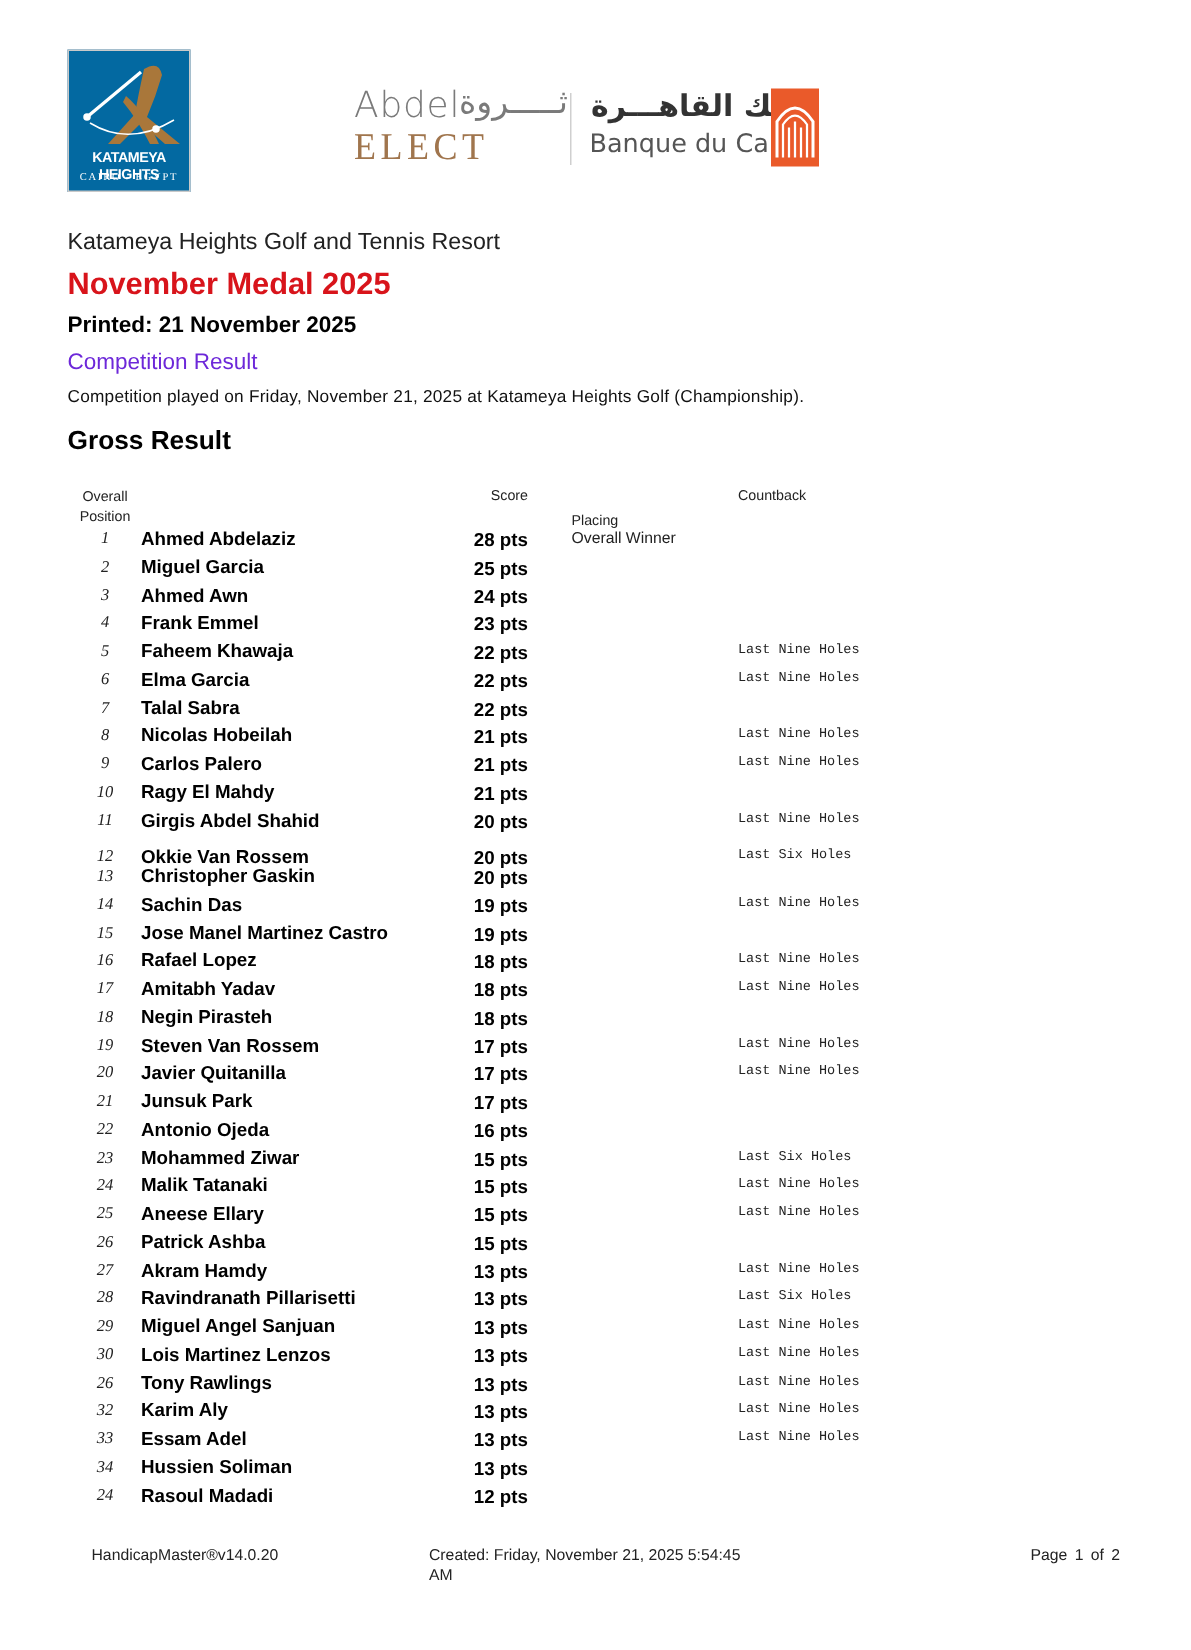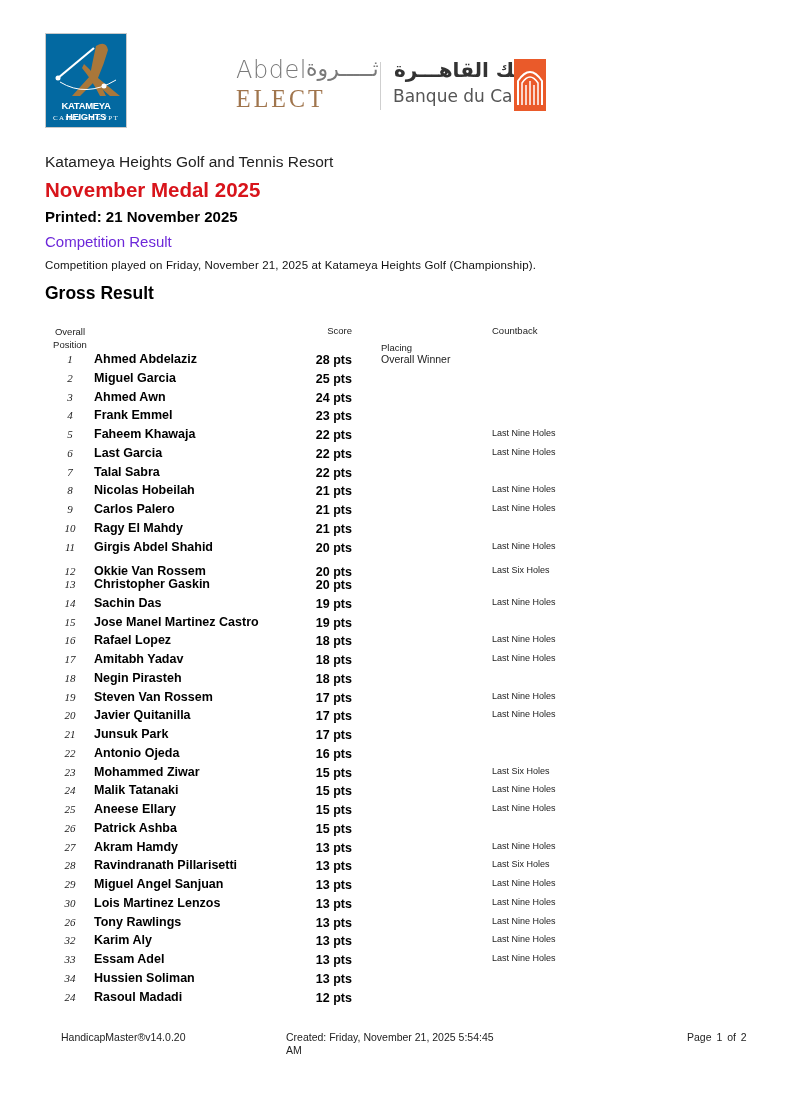--- a/index.html
+++ b/index.html
@@ -35,21 +35,21 @@
     .th-score { left: 290px; top: 325px; width: 62px; text-align: right; }
     .th-placing { left: 381px; top: 309px; margin-top: 33px; }
     .th-countback { left: 492px; top: 325px; }
 
     .rows { position: absolute; left: 0; top: 351px; width: 794px; }
     .row { position: absolute; left: 0; width: 794px; height: 18px; }
     .c-pos { position: absolute; left: 50px; width: 40px; text-align: center; font-family: "Liberation Serif", serif; font-style: italic; font-size: 11px; top: 2px; color: #222; }
     .c-name { position: absolute; left: 94px; font-size: 12.5px; font-weight: bold; top: 1px; white-space: nowrap; }
     .c-score { position: absolute; left: 280px; width: 72px; text-align: right; font-size: 12.5px; font-weight: bold; top: 2px; }
     .c-placing { position: absolute; left: 381px; font-size: 10.5px; top: 2px; color: #222; }
-    .c-cb { position: absolute; left: 492px; font-family: Liberation Sans, sans-serif; font-size: 9px; top: 2px; color: #222; }
+    .c-cb { position: absolute; left: 492px; font-family: Liberation Mono, monospace; font-size: 9px; top: 2px; color: #222; }
 
     .footer { position: absolute; top: 1031px; font-size: 10.5px; color: #222; }
     .f-left { left: 49px; padding-left: 12px; }
     .f-mid { left: 286px; width: 220px; line-height: 13px; }
     .f-right { left: 687px; word-spacing: 2px; }
   </style>
 </head>
 <body>
 
 <div class="logo-kh">
@@ -133,21 +133,21 @@
     </div>
     <div class="row" style="top: 75px;">
       <span class="c-pos">5</span>
       <span class="c-name">Faheem Khawaja</span>
       <span class="c-score">22 pts</span>
       <span class="c-placing"></span>
       <span class="c-cb">Last Nine Holes</span>
     </div>
     <div class="row" style="top: 93.75px;">
       <span class="c-pos">6</span>
-      <span class="c-name">Last Garcia</span>
+      <span class="c-name">Elma Garcia</span>
       <span class="c-score">22 pts</span>
       <span class="c-placing"></span>
       <span class="c-cb">Last Nine Holes</span>
     </div>
     <div class="row" style="top: 112.5px;">
       <span class="c-pos">7</span>
       <span class="c-name">Talal Sabra</span>
       <span class="c-score">22 pts</span>
       <span class="c-placing"></span>
       <span class="c-cb"></span>

